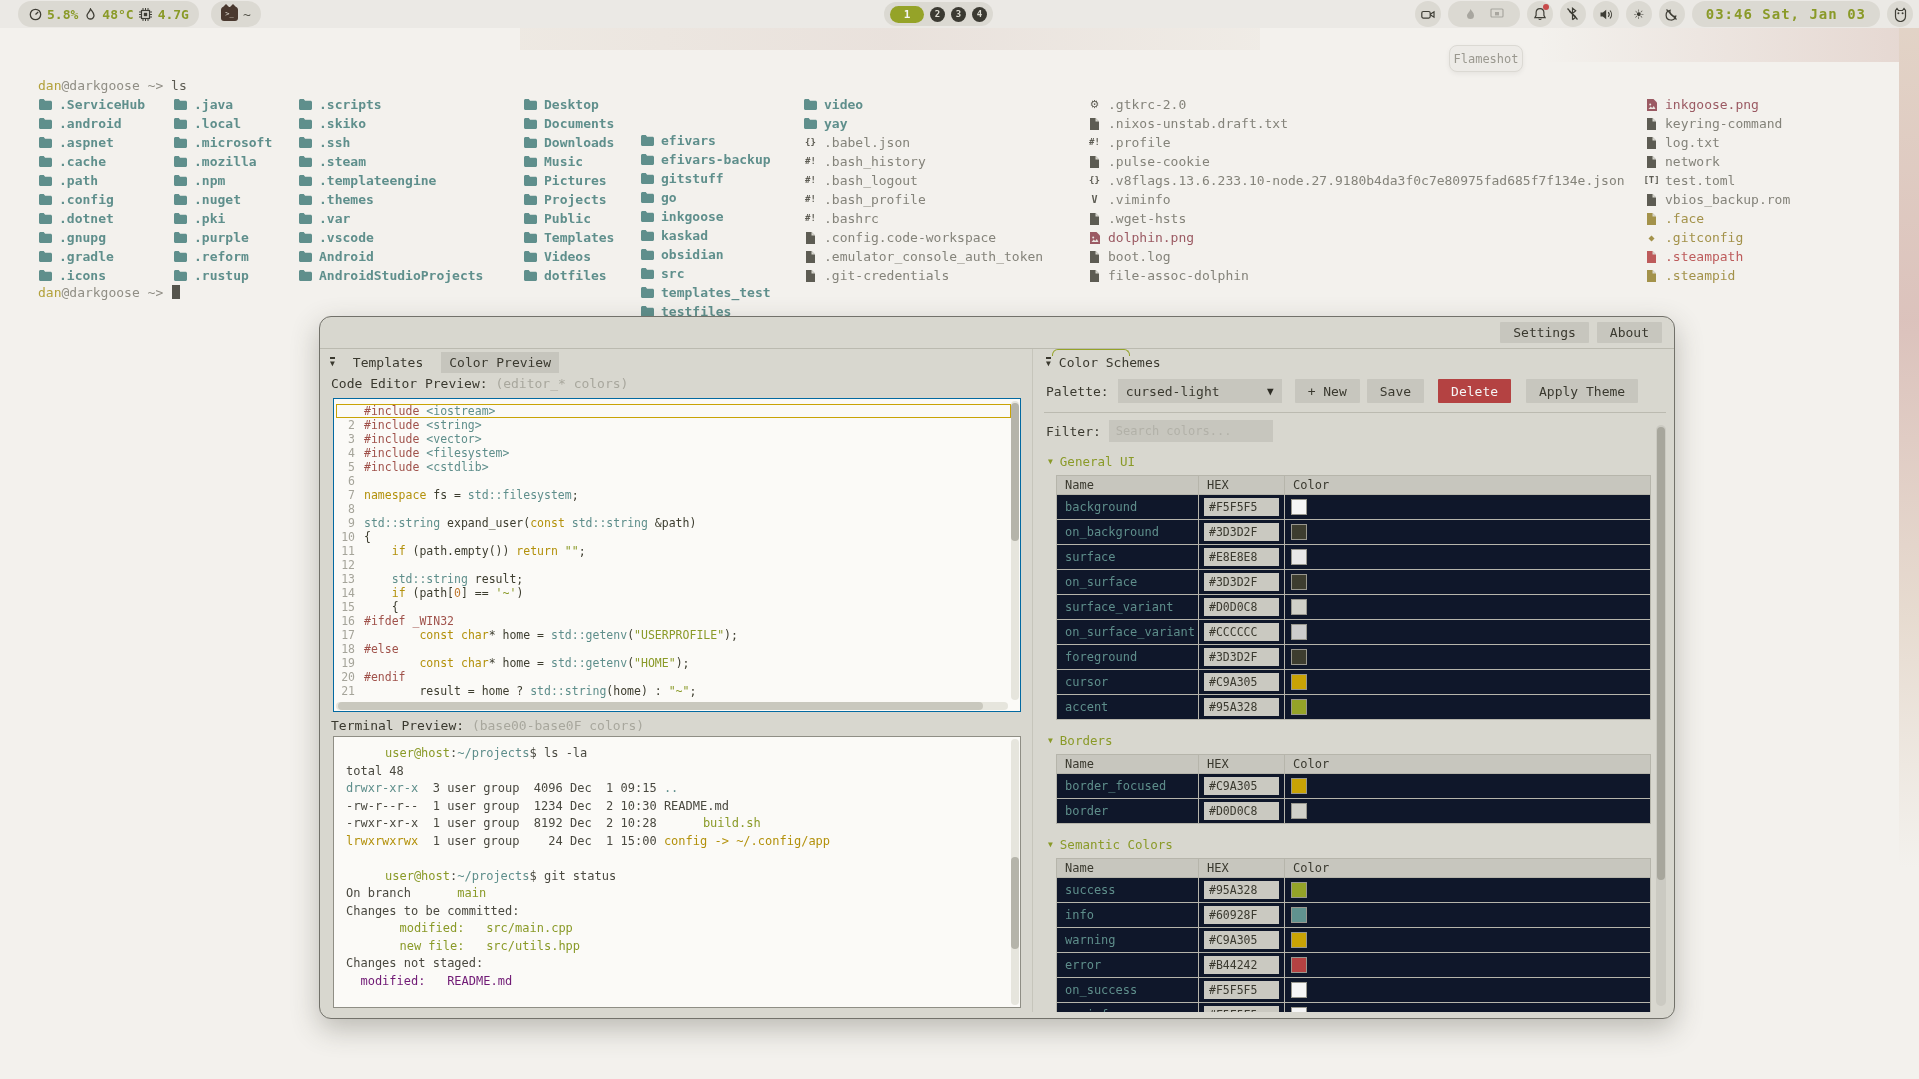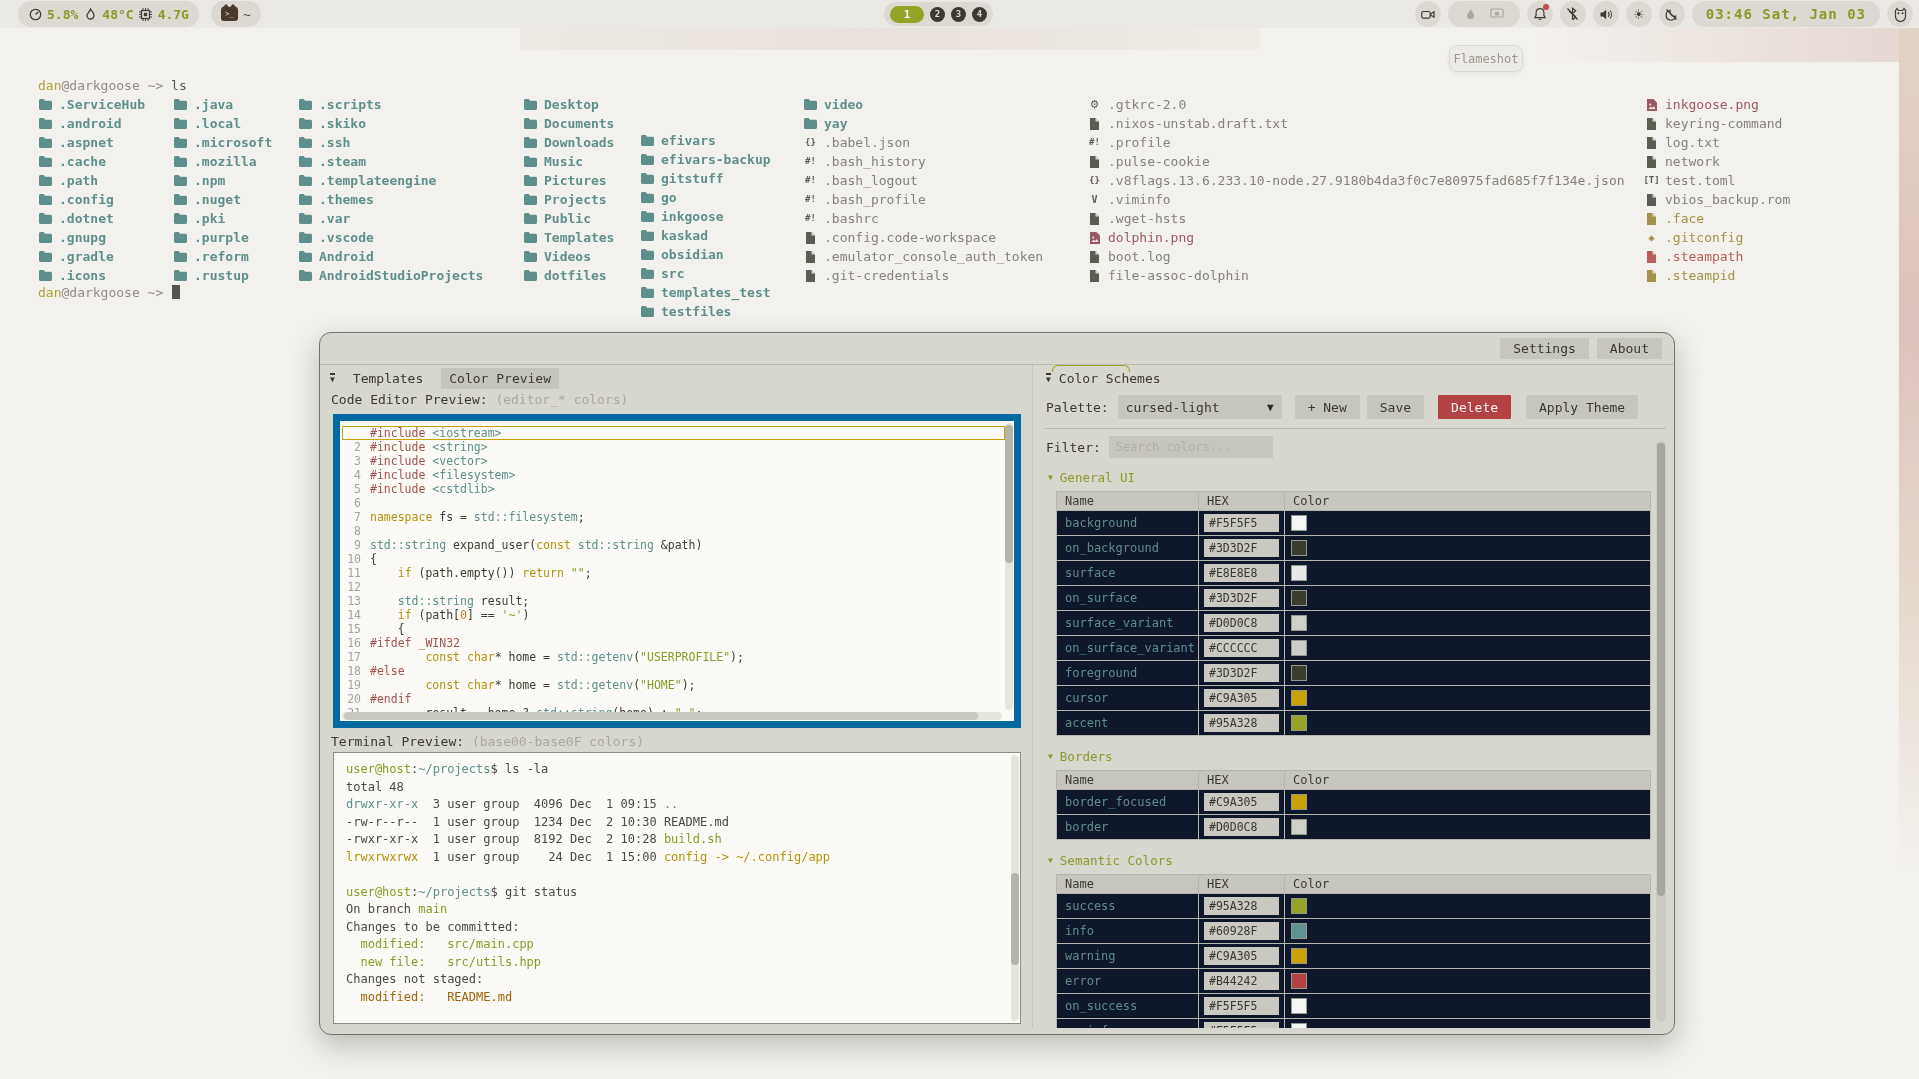--- a/index.html
+++ b/index.html
@@ -56,50 +56,50 @@
   .t-ico { width:15px; display:inline-flex; justify-content:center; align-items:center; flex:none; }
   .txticon { font-size:9px; font-weight:bold; }
   .e-dir { color:#5f8f8c; font-weight:bold; }
   .e-file { color:#84837a; }
   .e-fico { color:#5d5c53; }
   .e-img { color:#9b5a63; }
   .e-olive { color:#a3924a; }
   .e-red { color:#bd5b5b; }
 
   
-  .dialog { position:absolute; left:319px; top:332px; width:1356px; height:703px; background:#d8d7cf; border:1px solid #72716a; border-radius:12px; box-shadow:0 10px 28px rgba(60,58,48,.30); }
+  .dialog { position:absolute; left:319px; top:316px; width:1356px; height:703px; background:#d8d7cf; border:1px solid #72716a; border-radius:12px; box-shadow:0 10px 28px rgba(60,58,48,.30); }
   .dlg-btns { position:absolute; top:5px; right:12px; display:flex; gap:8px; }
   .btn { background:#c7c6be; color:#3a392f; font-size:13px; font-family:"DejaVu Sans Mono",monospace; padding:3px 13px; border:none; border-radius:1px; cursor:pointer; }
   .btn-danger { background:#b44242; color:#f5f5f5; }
   .dlg-sep { position:absolute; top:31px; left:0; right:0; border-top:1px solid #bbbab0; }
   .vdiv { position:absolute; left:712px; top:32px; bottom:6px; border-left:1px solid #c6c5bb; }
 
   
   .tabs-row { position:absolute; left:10px; top:35px; display:flex; align-items:center; gap:10px; font-size:13px; }
   .collapse-ico { font-size:8px; color:#3a392f; border-top:2px solid #3a392f; padding-top:1px; line-height:1; }
   .tab { padding:3px 8px; color:#3a392f; }
   .tab-active { background:#c6c5bd; }
   .sec-label { position:absolute; left:11px; font-size:13px; }
   .lbl-dark { color:#3a392f; }
   .lbl-hint { color:#a8a79d; }
-  .code-box { position:absolute; left:13px; top:81px; width:688px; height:314px; background:#fbfaf7; border:7px solid #0369a1; padding-top:5px; overflow:hidden; }
+  .code-box { position:absolute; left:13px; top:81px; width:688px; height:314px; background:#fbfaf7; border:1px solid #0369a1; padding-top:5px; overflow:hidden; }
   .code-line { height:14px; display:flex; font-size:11.5px; line-height:14px; white-space:pre; position:relative; }
   .lnum { width:30px; text-align:right; padding-right:9px; color:#a5a49a; flex:none; }
   .code-line.current { outline:1px solid #C9A305; outline-offset:-1px; margin:0 9px 0 2px; }
   .code-line.current .lnum { width:28px; }
   .tok-pre { color:#a0524b; } .tok-kw { color:#b3910c; } .tok-type { color:#5e8e8b; }
   .tok-str { color:#8a9a28; } .tok-num { color:#c07830; } .tok-pl { color:#3d3d2f; }
   .vscroll { position:absolute; right:1px; width:8px; border-radius:4px; background:#e6e5dd; }
   .vthumb { position:absolute; left:0; width:8px; border-radius:4px; background:#b5b4aa; }
   .hscroll { position:absolute; left:2px; right:12px; bottom:1px; height:8px; background:#e6e5dd; border-radius:4px; }
   .hthumb { position:absolute; left:2px; top:0; height:8px; width:96%; background:#c9c8be; border-radius:4px; }
   .term-box { position:absolute; left:13px; top:419px; width:688px; height:272px; background:#fbfaf7; border:1px solid #8f8e85; padding:8px 0 0 12px; overflow:hidden; }
   .pterm-line { height:17.5px; font-size:12px; line-height:17.5px; white-space:pre; }
-  .t-green { color:#8a9a28; } .t-teal { color:#5e8e8b; } .t-yellow { color:#b3910c; }
-  .t-red { color:#a16207; } .t-pl { color:#4a4940; }
+  .t-green { color:#8a9a28;margin-left:39px; } .t-teal { color:#5e8e8b; } .t-yellow { color:#b3910c; }
+  .t-red { color:#701a75; } .t-pl { color:#4a4940; }
 
   
   .right-panel { position:absolute; left:724px; top:32px; width:622px; bottom:6px; overflow:hidden; }
   .cs-header { position:relative; margin-top:6px; display:flex; align-items:center; gap:8px; font-size:13px; color:#3a392f; padding-left:2px; }
   .cs-focus-arc { position:absolute; left:8px; top:-6px; width:78px; height:7px; border:1px solid #95A328; border-bottom:none; border-radius:6px 6px 0 0; }
   .palette-row { margin-top:9px; display:flex; align-items:center; gap:7px; padding-left:2px; }
   .palette-label, .filter-label { font-size:13px; color:#3a392f; }
   .select-box { width:164px; height:24px; background:#c7c6be; display:flex; align-items:center; justify-content:space-between; padding:0 8px; font-size:13px; color:#3a392f; cursor:pointer; margin-left:2px; }
   .sel-arrow { font-size:11px; color:#2e2d25; }
   .pal-btn { height:24px; display:flex; align-items:center; }

